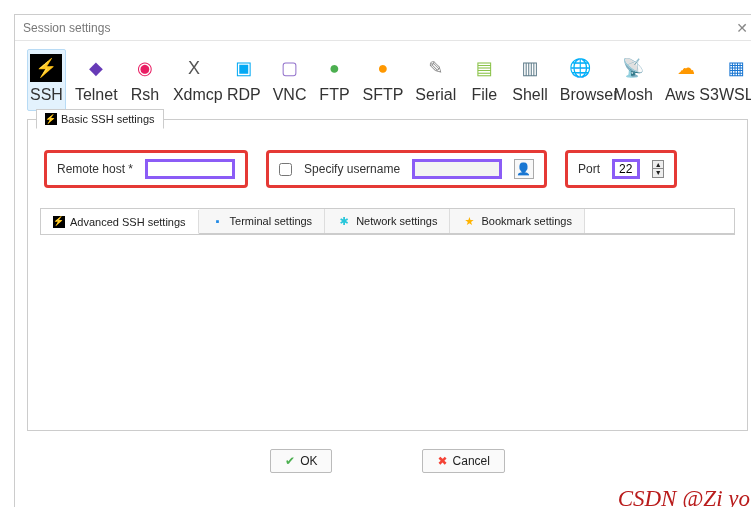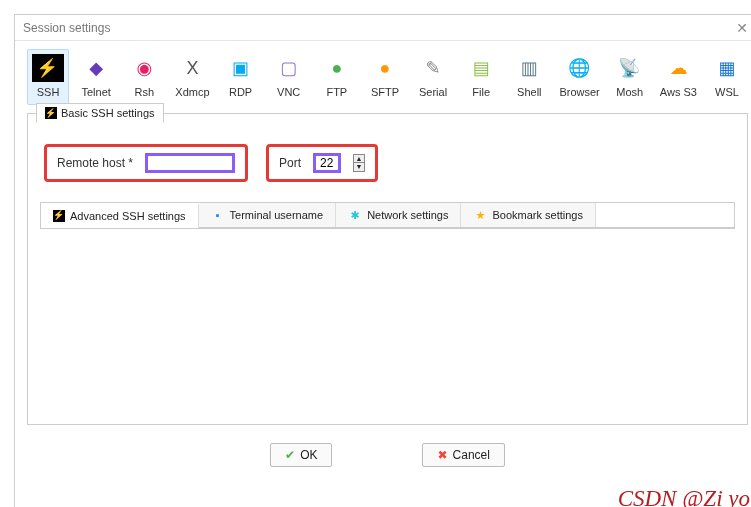--- a/index.html
+++ b/index.html
@@ -5,21 +5,21 @@
   * { box-sizing: border-box; margin: 0; padding: 0; }
   body { font-family: Arial, sans-serif; font-size: 12px; color: #222; background:#fff; }
   .window { border:1px solid #ccc; width:747px; height:503px; margin:14px; position:relative; background:#fff; }
   .titlebar { height:26px; border-bottom:1px solid #e5e5e5; display:flex; align-items:center; padding:0 8px; color:#777; }
   .titlebar .title { flex:1; }
   .close-x { color:#888; font-size:14px; cursor:pointer; padding:0 4px; }
   .protocols { display:flex; padding:8px 12px 4px 12px; gap:6px; }
   .proto { width:48px; text-align:center; cursor:pointer; padding:4px 2px 6px 2px; border:1px solid transparent; border-radius:2px; }
   .proto.selected { background:#e3f2fd; border:1px solid #b8dbf5; }
   .proto .ico { width:32px; height:28px; margin:0 auto 4px; display:flex; align-items:center; justify-content:center; font-size:18px; }
-  .proto .lbl { font-size:11px; color:#333; white-space:nowrap; }
+  .proto .lbl { font-size:16px; color:#333; white-space:nowrap; }
   .main-area { border:1px solid #ccc; margin:4px 12px 8px 12px; height:312px; position:relative; }
   .tab-strip { position:absolute; top:-11px; left:8px; display:flex; align-items:center; }
   .basictab { background:#fff; border:1px solid #ccc; border-bottom:1px solid #fff; padding:3px 8px; font-size:11px; display:flex; align-items:center; gap:4px; position:relative; z-index:2; }
   .bolt-icon { width:12px;height:12px;background:#000;display:inline-flex;align-items:center;justify-content:center;color:#ffb300;font-size:9px;line-height:1; }
   .fields-row { display:flex; align-items:center; padding:30px 16px 12px 16px; gap:18px; }
   .redbox { border:3px solid #e53935; border-radius:4px; padding:6px 10px; display:flex; align-items:center; gap:12px; }
   .fld-label { font-size:12px; color:#333; }
   input[type="text"] { border:3px solid #8b5cf6; height:20px; padding:1px 4px; font-size:12px; }
   .host-input { width:90px; }
   .user-input { width:90px; background:#f3f3f3; }
@@ -123,40 +123,46 @@
         <span>Basic SSH settings</span>
       </div>
     </div>
 
     <div class="fields-row">
       <div class="redbox">
         <span class="fld-label">Remote host *</span>
         <input type="text" class="host-input" value="" style="">
       </div>
 
+      <div class="redbox">
+        <input type="checkbox" style="">
+        <span class="fld-label">Specify username</span>
+        <input type="text" class="user-input" disabled="" value="" style="">
+        <span class="avatar-btn">👤</span>
+      </div>
 
       <div class="redbox">
         <span class="fld-label">Port</span>
         <input type="text" class="port-input" value="22" style="">
         <span class="spin">
             <div>▲</div>
             <div>▼</div>
           </span>
       </div>
     </div>
 
     <div class="subtabs">
       <div class="subtabhdr" id="subtabhdr">
           <div class="subtab first">
             <span class="bolt-icon">⚡</span>
             <span>Advanced SSH settings</span>
           </div>
           <div class="subtab">
             <span class="sico" style="color:#1e88e5;">▪</span>
-            <span>Terminal username</span>
+            <span>Terminal settings</span>
           </div>
           <div class="subtab">
             <span class="sico" style="color:#26c6da;">✱</span>
             <span>Network settings</span>
           </div>
           <div class="subtab">
             <span class="sico" style="color:#ffb300;">★</span>
             <span>Bookmark settings</span>
           </div>
         </div>

